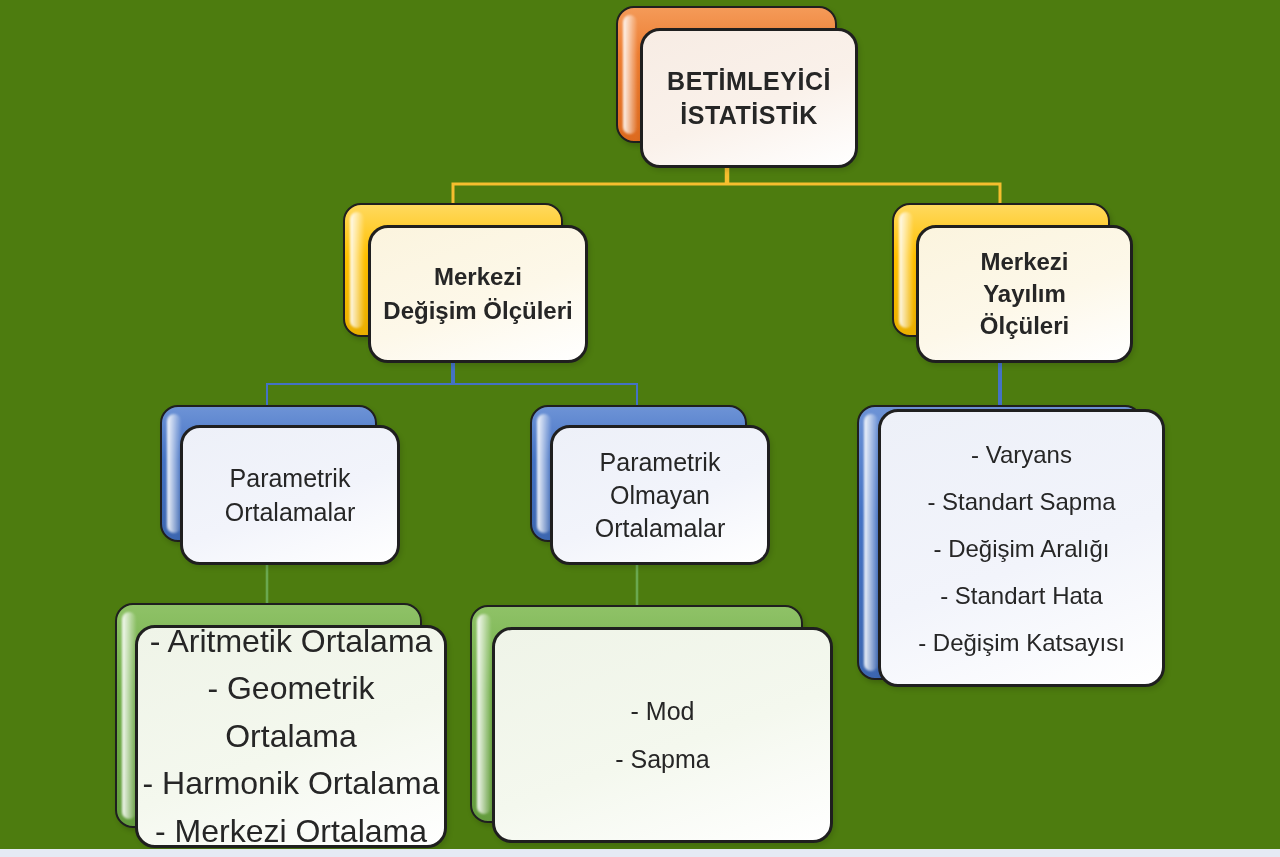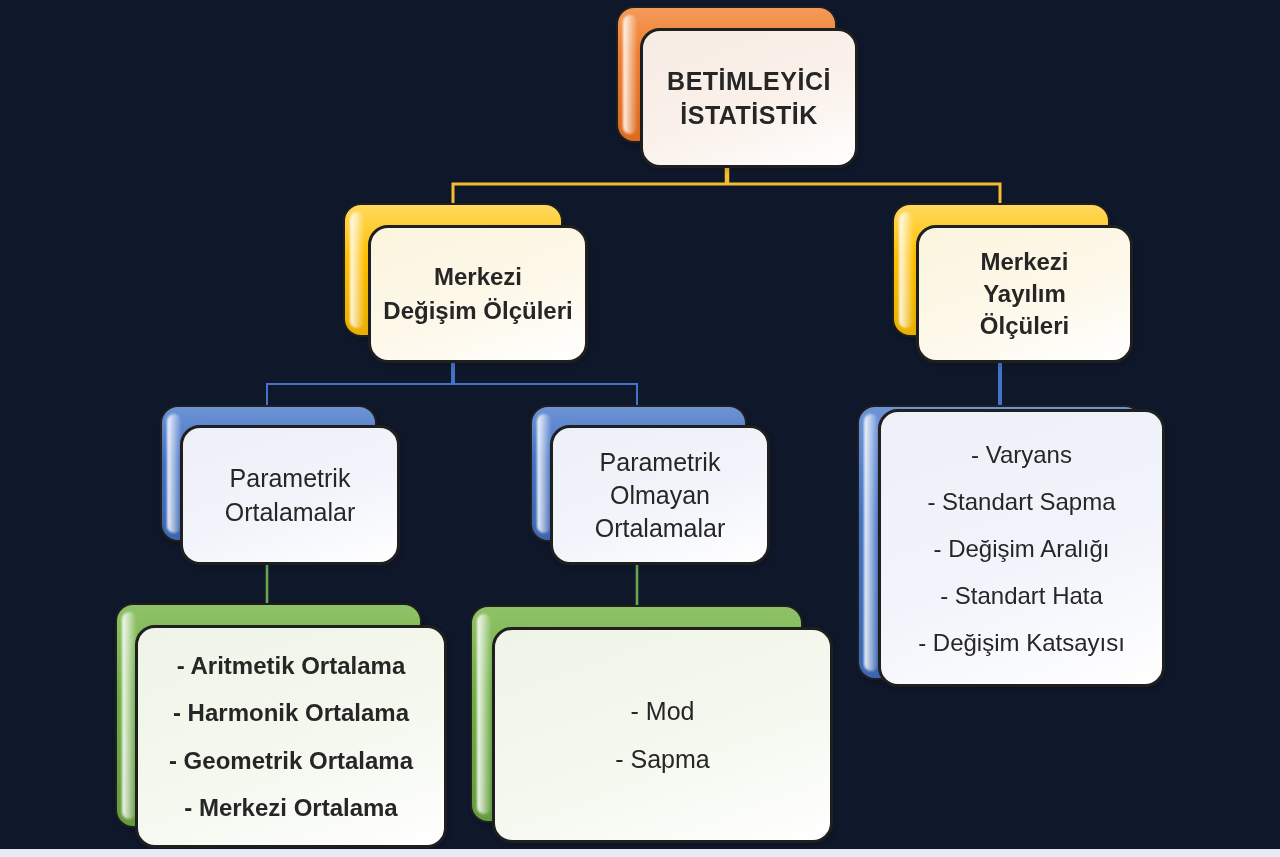--- a/index.html
+++ b/index.html
@@ -4,21 +4,21 @@
 <style>
   html, body { margin: 0; padding: 0; }
   body {
     font-family: "Liberation Sans", sans-serif;
     background: #ffffff;
   }
   #canvas {
     position: relative;
     width: 1280px;
     height: 857px;
-    background: #0f172a;
+    background: #4d7c0f;
     overflow: hidden;
   }
   #connectors {
     position: absolute;
     left: 0; top: 0;
     width: 1280px; height: 857px;
     pointer-events: none;
   }
   .c-yellow-rail { stroke: var(--connector_yellow, #F5BE2E); stroke-width: 3; fill: none; }
   .c-yellow-stub { stroke: var(--connector_yellow, #F5BE2E); stroke-width: 4.5; fill: none; }
@@ -67,21 +67,21 @@
   .label { text-align: center; color: #262626; }
   .label span { display: block; }
   .bold { font-weight: bold; }
 
   .fs-root   { font-size: 25px; line-height: 34px; letter-spacing: 0.5px; }
   .fs-head2  { font-size: 24px; line-height: 34px; }
   .fs-head3  { font-size: 24px; line-height: 32px; }
   .fs-body2  { font-size: 25px; line-height: 34px; font-weight: 400; }
   .fs-body3  { font-size: 25px; line-height: 33px; font-weight: 400; }
   .fs-list5  { font-size: 24px; line-height: 47px; font-weight: 400; }
-  .fs-list4  { font-size: 24px; line-height: 47.5px; font-weight: 700; }
+  .fs-list4  { font-size: 32px; line-height: 47.5px; font-weight: 400; }
   .fs-list3  { font-size: 25px; line-height: 48px; font-weight: 400; }
 
   #bottom-strip {
     position: absolute;
     left: 0; right: 0; bottom: 0;
     height: 8px;
     background: #e5eaf4;
   }
 </style>
 </head>
@@ -162,22 +162,22 @@
         <span>- Değişim Katsayısı</span>
       </div>
     </div>
   </div>
 
   <div class="node" style="left:115px; top:603px;">
     <div class="back green" style="width:307px; height:225px;"></div>
     <div class="front tint-green" style="left:20px; top:22px; width:312px; height:223px;">
       <div class="label fs-list4">
         <span>- Aritmetik Ortalama</span>
+        <span>- Geometrik Ortalama</span>
         <span>- Harmonik Ortalama</span>
-        <span>- Geometrik Ortalama</span>
         <span>- Merkezi Ortalama</span>
       </div>
     </div>
   </div>
 
   <div class="node" style="left:470px; top:605px;">
     <div class="back green" style="width:333px; height:218px;"></div>
     <div class="front tint-green" style="left:22px; top:22px; width:341px; height:216px;">
       <div class="label fs-list3">
         <span>- Mod</span>

